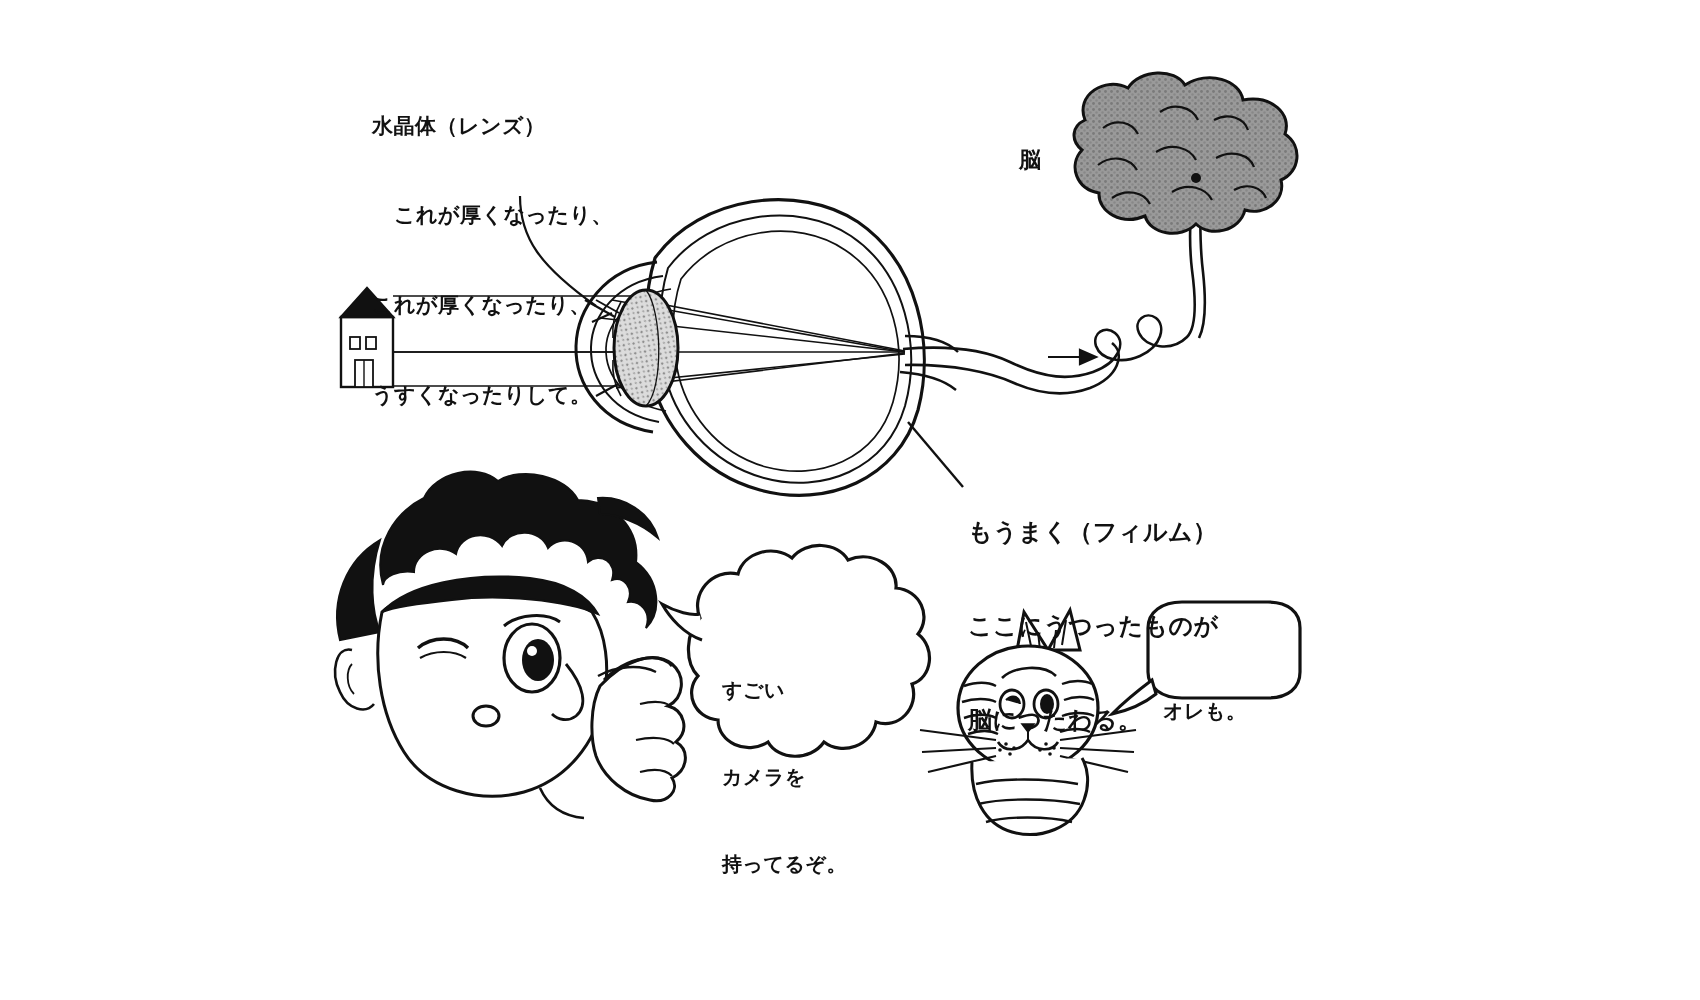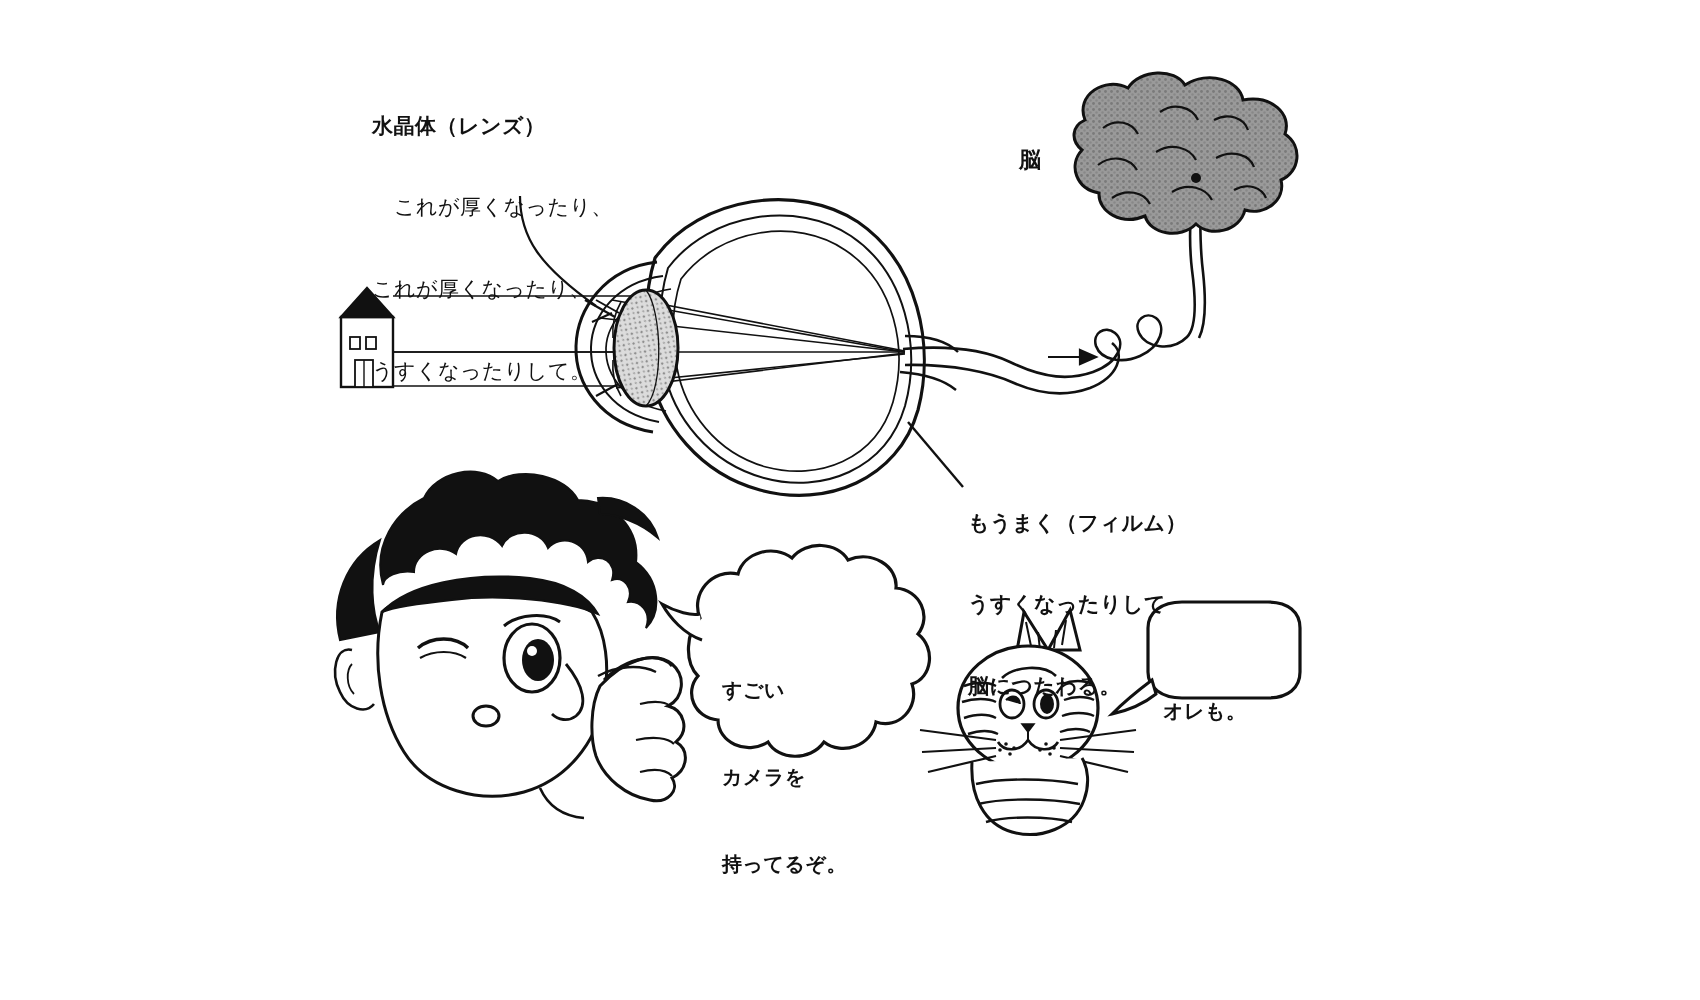--- a/index.html
+++ b/index.html
@@ -18,27 +18,27 @@
     line-height:1.30;
     white-space:pre;
     letter-spacing:0.5px;
     font-weight:700;
     -webkit-font-smoothing:none;
   }
 
   
   #lens-label{left:372px;top:58px;font-size:21px;}
   #lens-label .hd{font-size:21px;font-weight:700;}
-  #lens-label .bd{font-size:21px;font-weight:400;}
+  #lens-label .bd{font-size:21px;font-weight:700;margin-top:8px;}
 
   
   #brain-label{left:1019px;top:146px;font-size:22px;font-weight:700;}
 
   
-  #retina-label{left:968px;top:455px;font-size:21px;font-weight:700;}
+  #retina-label{left:968px;top:455px;font-size:24px;font-weight:700;}
 
   
   #boy-bubble-text{left:722px;top:618px;font-size:20px;font-weight:700;line-height:1.45;}
 
   
   #cat-bubble-text{left:1163px;top:641px;font-size:20px;font-weight:700;line-height:1.4;}
 
   .indent{padding-left:22px;display:block;}
 </style>
 </head>
@@ -340,21 +340,21 @@
     <div class="hd">水晶体（レンズ）</div>
     <div class="bd indent">これが厚くなったり、</div>
     <div class="bd">これが厚くなったり、</div>
     <div class="bd">うすくなったりして。</div>
   </div>
 
   <div class="lbl" id="brain-label">脳</div>
 
   <div class="lbl" id="retina-label">
     <div>もうまく（フィルム）</div>
-    <div>うすくなったりして</div>
+    <div>ここにうつったものが</div>
     <div>脳につたわる。</div>
   </div>
 
   <div class="lbl" id="cat-bubble-text">
     <div>オレも。</div>
   </div>
 
   <div class="lbl" id="boy-bubble-text">
     <div>すごい</div>
     <div>カメラを</div>

